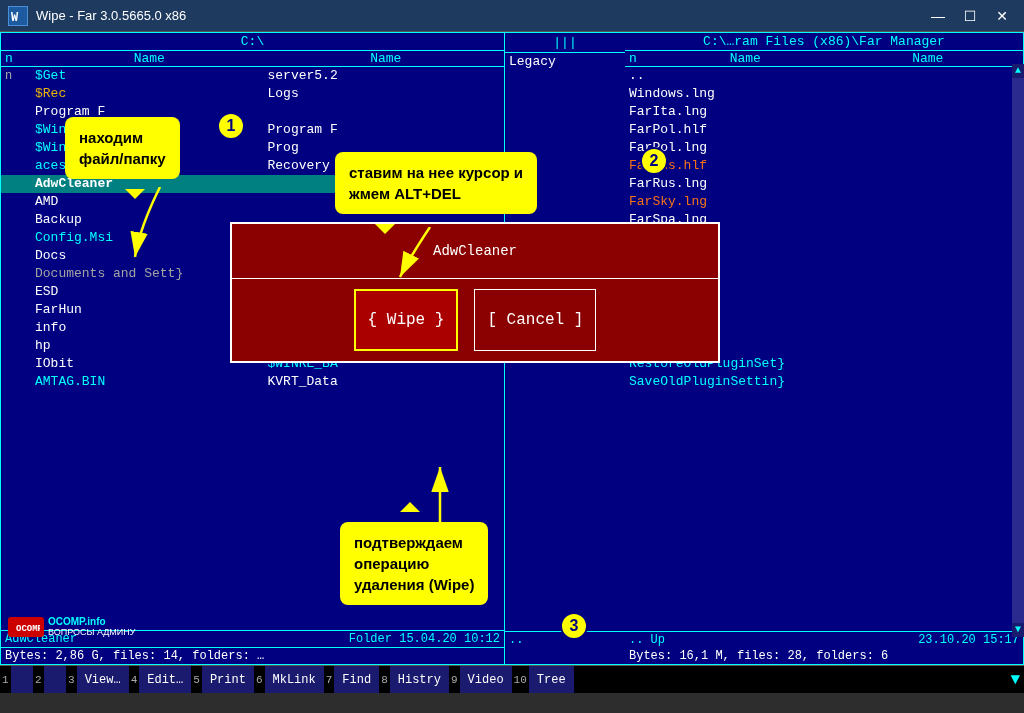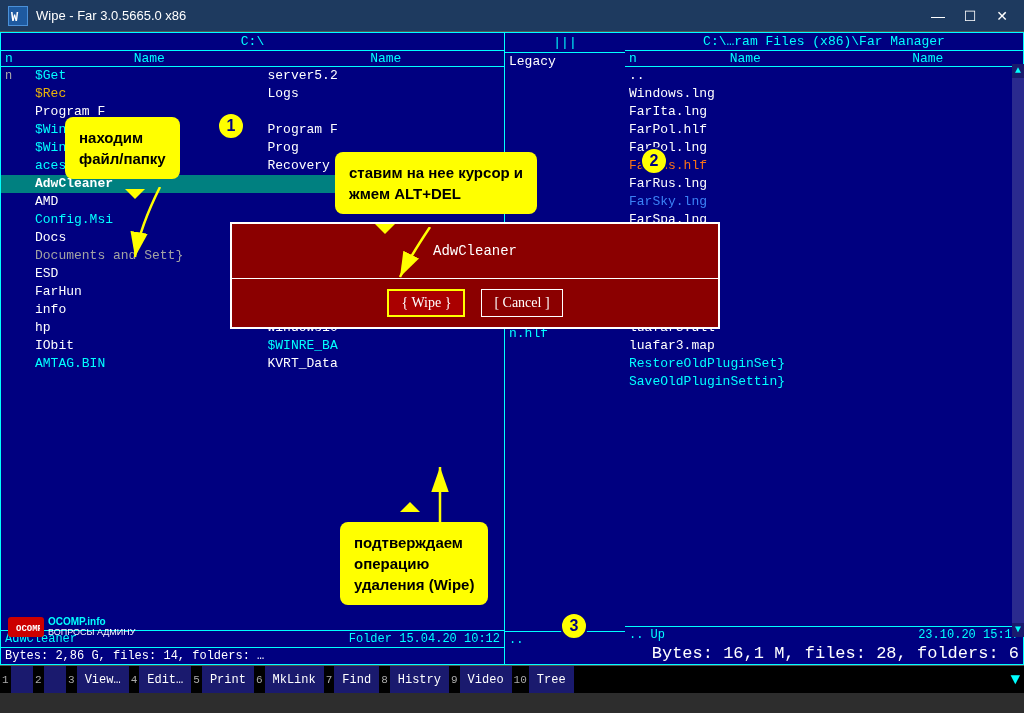--- a/index.html
+++ b/index.html
@@ -139,24 +139,24 @@
       display: flex;
       justify-content: center;
       gap: 16px;
       padding: 10px;
       border-top: 1px solid #ffffff;
     }
     .dialog-btn {
       color: #ffffff;
       background: #8b0000;
       border: 1px solid #ffffff;
-      padding: 4px 12px;
+      padding: 20px 12px;
       cursor: pointer;
-      font-family: Liberation Serif, serif;
-      font-size: 14px;
+      font-family: Liberation Mono, monospace;
+      font-size: 16px;
     }
     .dialog-btn.selected {
       background: #aa0000;
       border: 2px solid #ffff00;
     }
 
     
     .tooltip-bubble {
       position: absolute;
       background: #ffff00;
@@ -323,20 +323,21 @@
         </div>
 
         <div class="file-row" style="display:flex; padding:0 4px;">
           <span style="width:30px;"></span>
           <span style="flex:1; color:#ffffff;">AMD</span>
           <span style="flex:1;"></span>
         </div>
 
         <div class="file-row" style="display:flex; padding:0 4px;">
           <span style="width:30px;"></span>
+          <span style="flex:1; color:#ffffff;">Backup</span>
           <span style="flex:1;"></span>
         </div>
 
         <div class="file-row" style="display:flex; padding:0 4px;">
           <span style="width:30px;"></span>
           <span style="flex:1; color:#00ffff;">Config.Msi</span>
           <span style="flex:1;"></span>
         </div>
 
         <div class="file-row" style="display:flex; padding:0 4px;">
@@ -424,38 +425,38 @@
             <span>..</span>
           </div>
         <div style="display:flex; justify-content:space-between;">
             <span style="color:#ffffff;">Windows.lng</span>
           </div>
         <div><span style="color:#ffffff;">FarIta.lng</span></div>
         <div><span style="color:#ffffff;">FarPol.hlf</span></div>
         <div><span style="color:#ffffff;">FarPol.lng</span></div>
         <div><span style="color:#f97316;margin-top:16px;">FarRus.hlf</span></div>
         <div><span style="color:#ffffff;">FarRus.lng</span></div>
-        <div><span style="color:#3b82f6;">FarSky.lng</span></div>
+        <div><span style="color:#f97316;">FarSky.lng</span></div>
         <div><span style="color:#ffffff;">FarSpa.lng</span></div>
         <div><span style="color:#ffffff;">FarUkr.lng</span></div>
         <div><span style="color:#ffffff;">File_id.diz</span></div>
         <div><span style="color:#ffffff;">lpeg.dll</span></div>
         <div><span style="color:#ffffff;">lua5.1.dll</span></div>
         <div><span style="color:#ffffff;">lua51.dll</span></div>
         <div><span style="color:#ffffff;">luafar3.dll</span></div>
         <div><span style="color:#ffffff;">luafar3.map</span></div>
         <div><span style="color:#00ffff;">RestoreOldPluginSet}</span></div>
         <div><span style="color:#00ffff;">SaveOldPluginSettin}</span></div>
       </div>
 
       <div style="background:#000080; color:#00ffff; font-size:12px; padding:1px 4px; border-top:1px solid #00ffff; display:flex; justify-content:space-between;">
         <span>.. Up</span>
         <span>23.10.20 15:17</span>
       </div>
-      <div style="background:#000080; color:#ffffff; font-size:17px; padding:1px 4px;text-align:right;">
+      <div style="background:#000080; color:#ffffff; font-size:12px; padding:1px 4px;">
         <span>Bytes: 16,1 M, files: 28, folders: 6</span>
       </div>
     </div>
 
     <div id="right-edge-scroll">
       <div class="scroll-up-arrow">▲</div>
       <div class="scroll-track"></div>
       <div class="scroll-down-arrow">▼</div>
     </div>
   </div>

